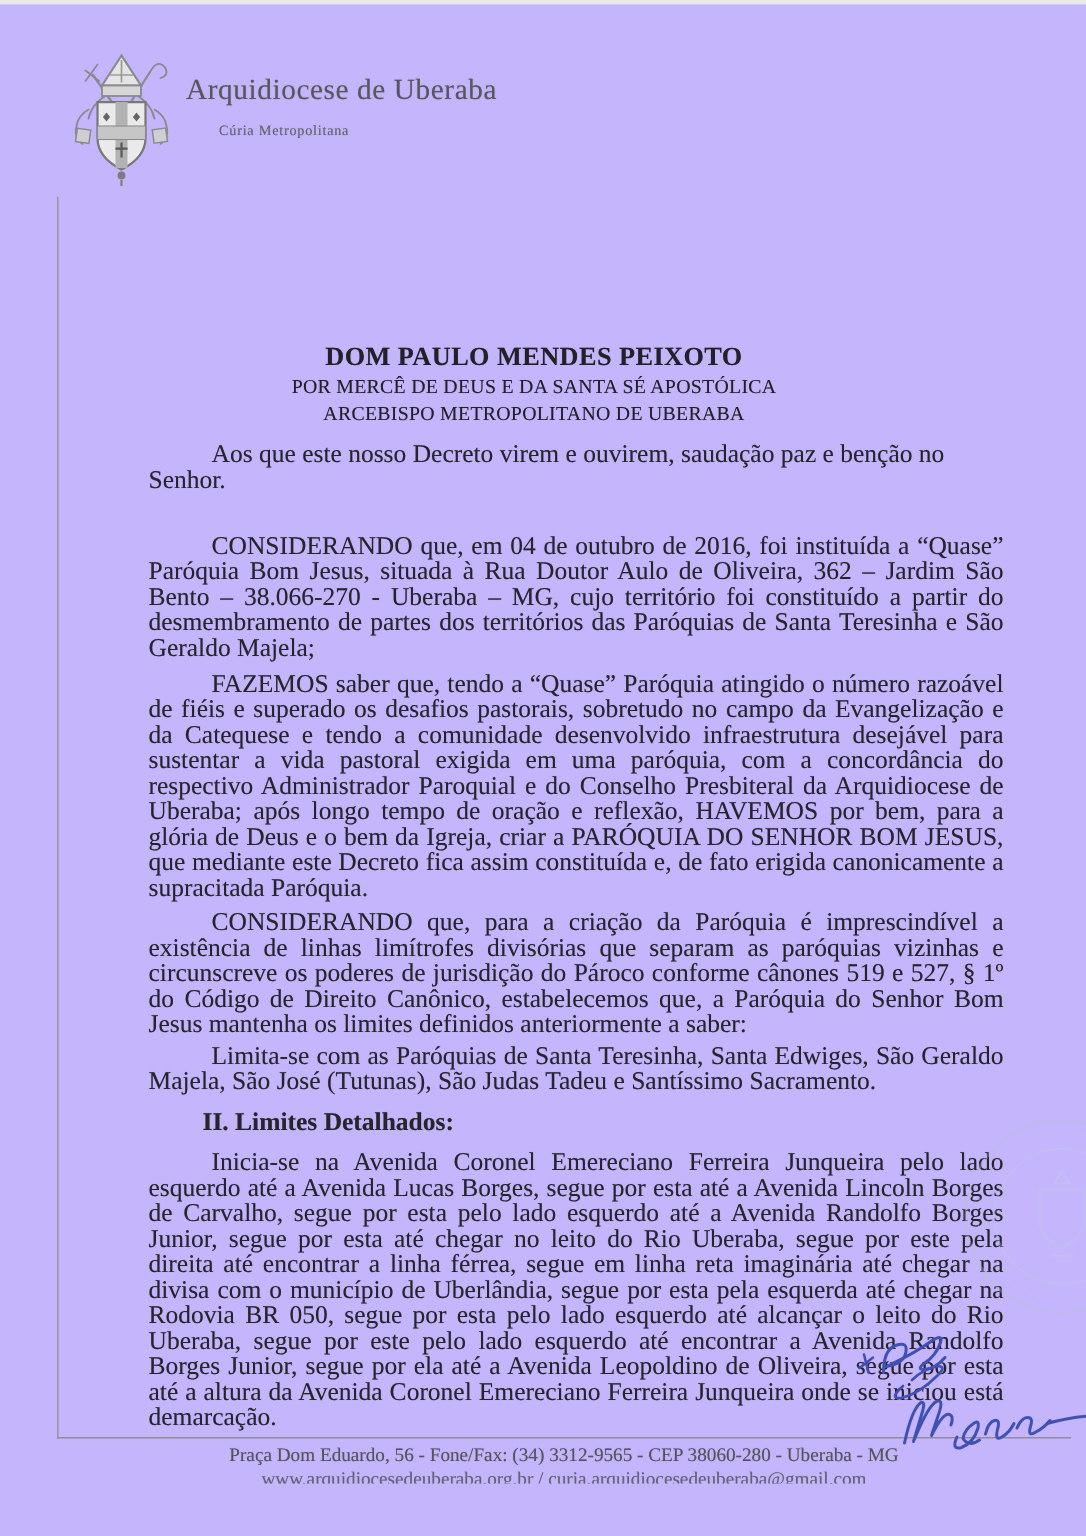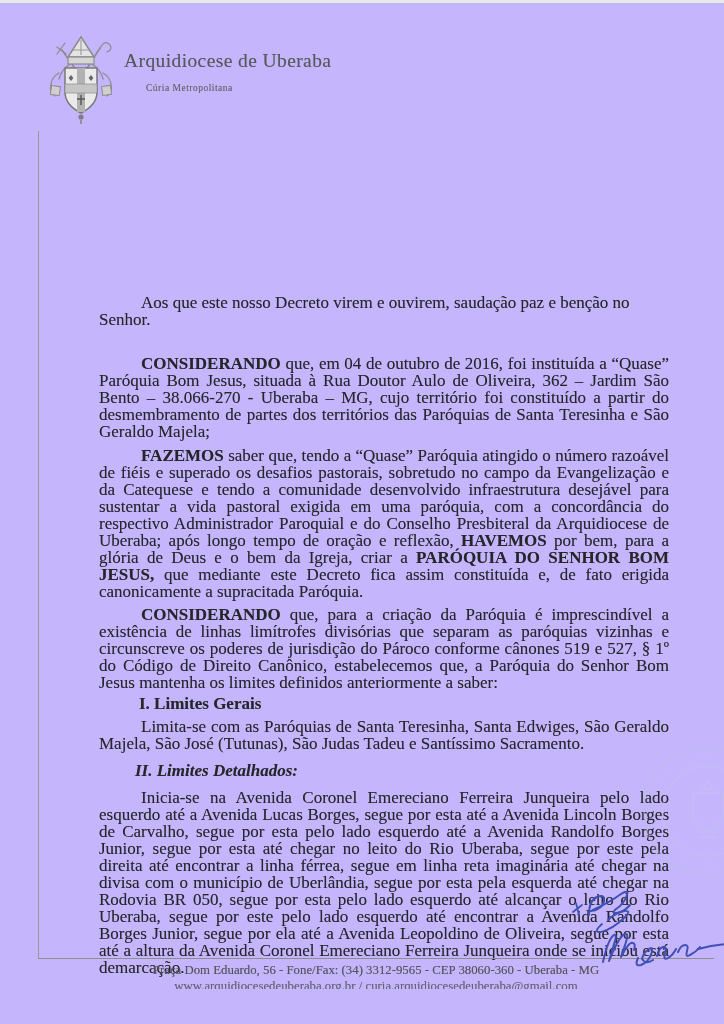--- a/index.html
+++ b/index.html
@@ -31,23 +31,23 @@
   
   .content{position:absolute;left:99px;top:291px;width:570px;
     font-size:17px;line-height:17px;
     text-shadow:0 0 .5px rgba(45,45,50,.38);}
   .content p{margin:0;text-indent:42px;text-align:justify;}
   .content p.salutation{margin-bottom:27px;text-align:left;}
   .content p.p1{margin-bottom:7px;}
   .content p.p2{margin-bottom:6px;}
   .content p.p3{margin-bottom:4px;}
   .content .sec-h{font-weight:bold;margin:0 0 6px 40px;}
-  .content .sec-h.h2{margin:0 0 10px 36px;font-style:italic;}
+  .content .sec-h.h2{margin:0 0 10px 36px;}
   .content p.sec-b1{margin-bottom:10px;}
-  .content b{font-weight:bold;}
+  .content b{font-weight:normal;}
   
   .stamp{position:absolute;left:638px;top:738px;opacity:.32;}
   .sig1{position:absolute;left:566px;top:876px;}
   .sig2{position:absolute;left:598px;top:918px;z-index:3;}
   
   .footer-rule{position:absolute;left:38px;top:955px;width:676px;height:1.4px;background:#8f8f8f;}
   .footer{position:absolute;left:38px;top:959px;width:676px;text-align:center;
     color:#54555a;font-size:12.8px;line-height:16px;text-shadow:0 0 .5px rgba(85,85,92,.5);}
   .footer .clip{height:11px;overflow:hidden;opacity:.85;}
 </style>
@@ -79,27 +79,31 @@
       <path d="M41,61 v10 M37,65 h8" stroke="#5a5a5a" stroke-width="1.5" fill="none"></path>
       <circle cx="41" cy="83" r="2.6" fill="#7d7d7d"></circle>
       <path d="M41,86 v4" stroke="#7d7d7d" stroke-width="1.4"></path>
     </g>
   </svg>
   <div class="org-name">Arquidiocese de Uberaba</div>
   <div class="org-dept">Cúria Metropolitana</div>
   <div class="left-rule"></div>
 
 
+  <div class="issuer">
+    <div class="name">DOM PAULO MENDES PEIXOTO</div>
+    <div class="sub">POR MERCÊ DE DEUS E DA SANTA SÉ APOSTÓLICA</div>
+    <div class="sub">ARCEBISPO METROPOLITANO DE UBERABA</div>
+  </div>
 
   <div class="content">
     <p class="salutation">Aos que este nosso Decreto virem e ouvirem, saudação paz e benção no Senhor.</p>
     <p class="p1"><b>CONSIDERANDO</b><span> que, em 04 de outubro de 2016, foi instituída a “Quase” Paróquia Bom Jesus, situada à Rua Doutor Aulo de Oliveira, 362 – Jardim São Bento – 38.066-270 - Uberaba – MG, cujo território foi constituído a partir do desmembramento de partes dos territórios das Paróquias de Santa Teresinha e São Geraldo Majela;</span></p>
     <p class="p2"><b>FAZEMOS</b><span> saber que, tendo a “Quase” Paróquia atingido o número razoável de fiéis e superado os desafios pastorais, sobretudo no campo da Evangelização e da Catequese e tendo a comunidade desenvolvido infraestrutura desejável para sustentar a vida pastoral exigida em uma paróquia, com a concordância do respectivo Administrador Paroquial e do Conselho Presbiteral da Arquidiocese de Uberaba;  após longo tempo de oração e reflexão, </span><b>HAVEMOS</b><span> por bem, para a glória de Deus e o bem da Igreja, criar a </span><b>PARÓQUIA DO SENHOR BOM JESUS,</b><span> que mediante este Decreto fica assim constituída e, de fato erigida canonicamente a supracitada Paróquia.</span></p>
     <p class="p3"><b>CONSIDERANDO</b><span> que, para a criação da Paróquia é imprescindível a existência de linhas limítrofes divisórias que separam as paróquias vizinhas e circunscreve os poderes de jurisdição do Pároco conforme cânones 519 e 527, § 1º do Código de Direito Canônico, estabelecemos que, a Paróquia do Senhor Bom Jesus mantenha os limites definidos anteriormente a saber:</span></p>
-    <div class="sec-h">I.  Limites Gerais</div>
     <p class="sec-b1">Limita-se com as Paróquias de Santa Teresinha, Santa Edwiges, São Geraldo Majela, São José (Tutunas), São Judas Tadeu e Santíssimo Sacramento.</p>
     <div class="sec-h h2">II. Limites Detalhados:</div>
     <p class="sec-b2">Inicia-se na Avenida Coronel Emereciano Ferreira Junqueira pelo lado esquerdo até a Avenida Lucas Borges, segue por esta até a Avenida Lincoln Borges de Carvalho, segue por esta pelo lado esquerdo até a Avenida Randolfo Borges Junior, segue por esta até chegar no leito do Rio Uberaba, segue por este pela direita até encontrar a linha férrea, segue em linha reta imaginária até chegar  na divisa com o município de Uberlândia, segue por esta pela esquerda até chegar na Rodovia BR 050, segue por esta pelo lado esquerdo até alcançar o leito do Rio Uberaba, segue por este pelo lado esquerdo até encontrar a Avenida Randolfo Borges Junior, segue por ela até a Avenida Leopoldino de Oliveira, segue por esta até a altura da Avenida Coronel Emereciano Ferreira Junqueira onde se iniciou está demarcação.</p>
   </div>
 
   <svg class="stamp" width="140" height="140" viewBox="0 0 140 140">
     <circle cx="70" cy="70" r="64" fill="none" stroke="#b7c1d9" stroke-width="2.2"></circle>
     <circle cx="70" cy="70" r="56" fill="none" stroke="#c3ccdf" stroke-width="1" stroke-dasharray="2 4"></circle>
     <circle cx="70" cy="70" r="45" fill="none" stroke="#c3ccdf" stroke-width="1.4"></circle>
     <path d="M55,52 h30 v20 q0,12 -15,19 q-15,-7 -15,-19 Z" fill="none" stroke="#c3ccdf" stroke-width="1.6"></path>
@@ -119,19 +123,19 @@
       <path d="M5,41 q5,-23 11,-27 q3,-1 1,6 l-6,20 q10,-25 16,-27 q4,-1 1,8 l-5,15 q8,-16 12,-14 q3,1 1,7"></path>
       <path d="M40,37 q-4,9 3,7 q8,-3 11,-13 q1,-6 -3,-3 q-6,4 -7,10 q4,6 11,1"></path>
       <path d="M59,35 q2,-8 6,-9 q4,-1 2,6 q-2,8 3,5 q5,-3 8,-9"></path>
       <path d="M80,31 q3,-7 7,-7 q4,0 2,6 q-2,7 3,4 q6,-3 10,-8"></path>
       <path d="M100,28 q14,-4 28,-5"></path>
     </g>
   </svg>
 
   <div class="footer-rule"></div>
   <div class="footer">
-    <div>Praça Dom Eduardo, 56 - Fone/Fax: (34) 3312-9565 - CEP 38060-360 - Uberaba - MG</div>
+    <div>Praça Dom Eduardo, 56 - Fone/Fax: (34) 3312-9565 - CEP 38060-280 - Uberaba - MG</div>
     <div class="clip">
       <div>www.arquidiocesedeuberaba.org.br / curia.arquidiocesedeuberaba@gmail.com</div>
     </div>
   </div>
 
 </div>
 
 </body></html>

